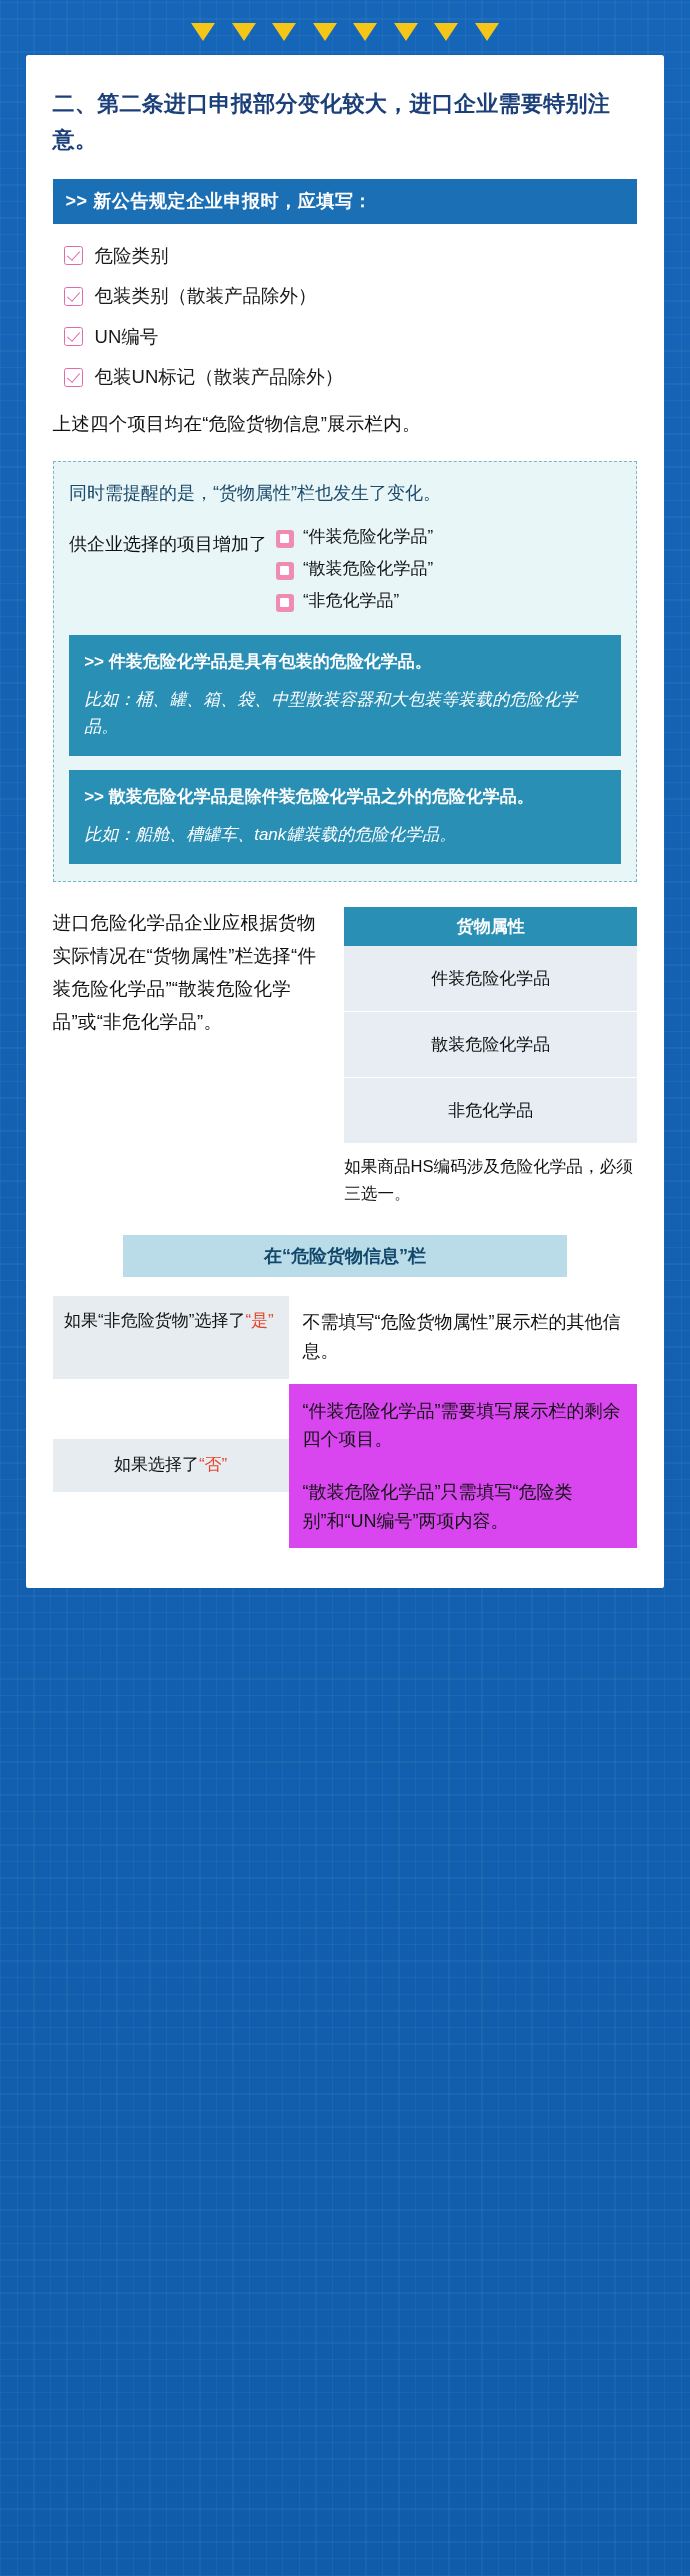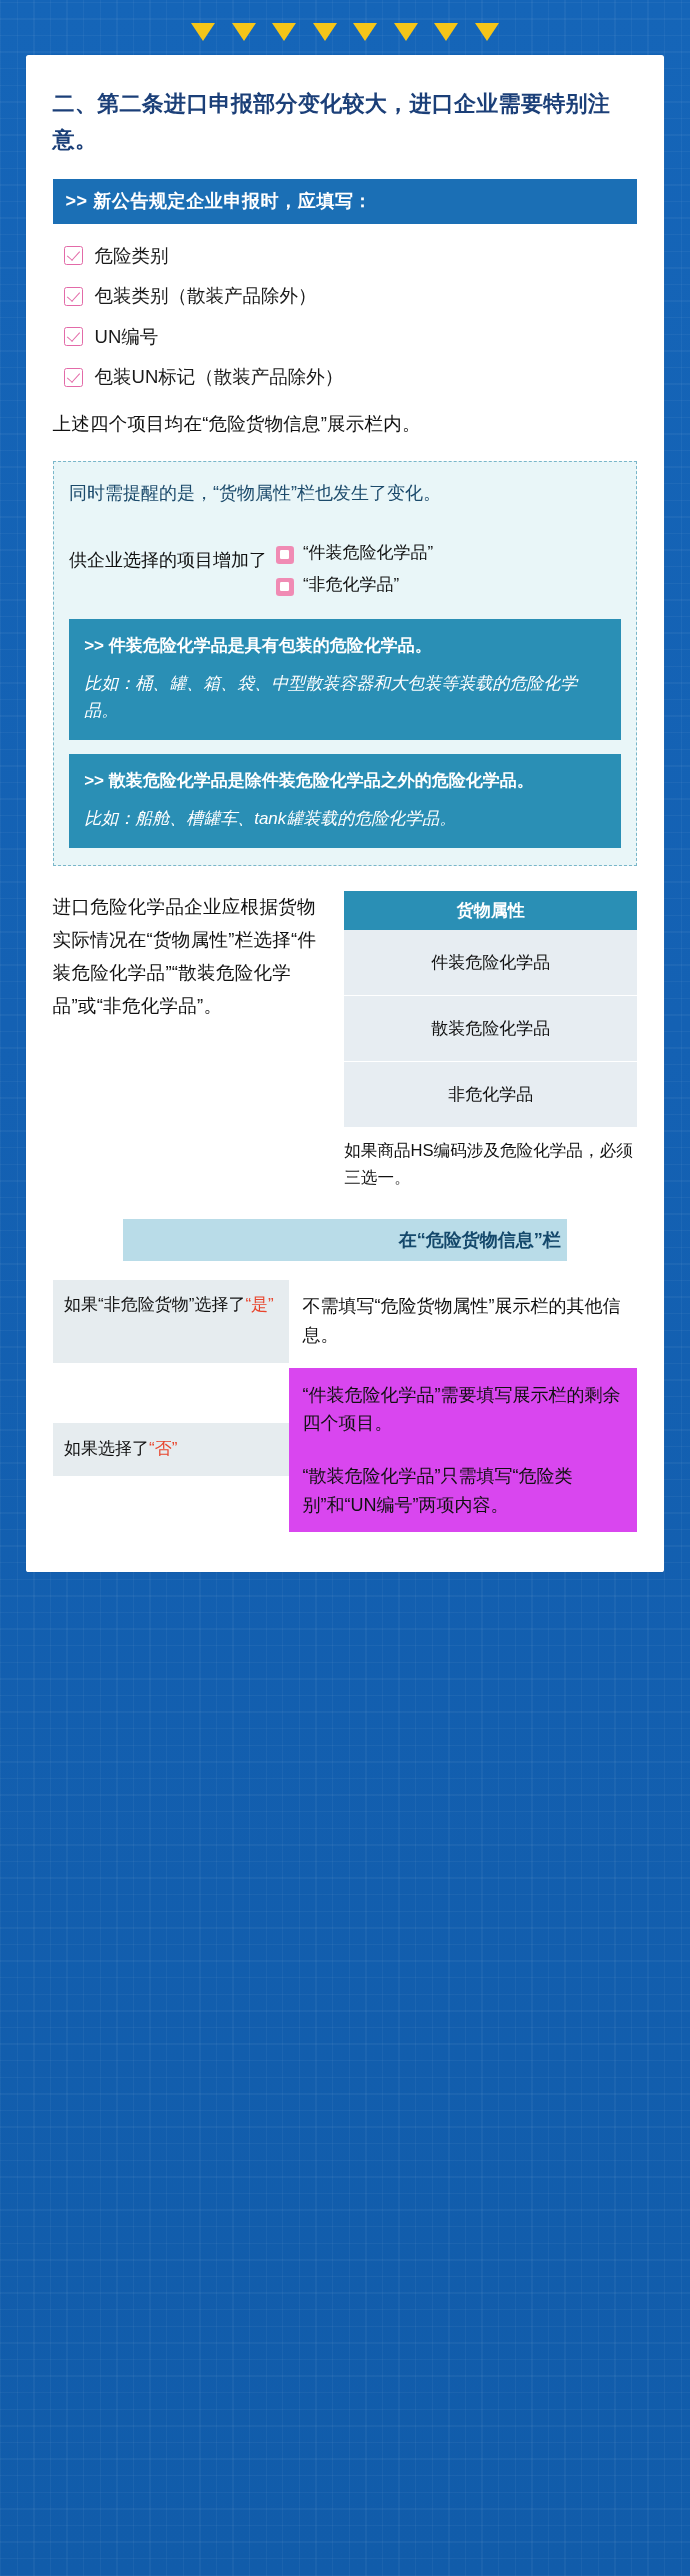--- a/index.html
+++ b/index.html
@@ -98,21 +98,21 @@
   .dashed {
     border: 1.3px dashed #79b6c9;
     background: #e9f6f8;
     padding: 16.6px 15.3px;
     margin-bottom: 0;
   }
   .dashed .lead {
     font-size: 18px;
     line-height: 1.62;
     color: #1b4a6b;
-    margin-bottom: 33px;
+    margin-bottom: 17px;
   }
   .opt-wrap {
     display: flex;
     align-items: flex-start;
     gap: 9px;
   }
   .opt-left {
     font-size: 18px;
     line-height: 1.68;
     color: #111;
@@ -200,21 +200,21 @@
     color: #111;
     margin-top: 10.2px;
   }
 
   
   .banner {
     background: #b9dce8;
     color: #14486b;
     font-size: 18px;
     font-weight: bold;
-    text-align: right;
+    text-align: center;
     padding: 9px 6.4px;
     margin: 27px auto 19px auto;
     width: 76%;
   }
 
   
   .cond {
     display: flex;
     align-items: stretch;
     margin-bottom: 5.1px;
@@ -229,21 +229,21 @@
   }
   .cond-key .hl { color: #e8442c; }
   .cond-val {
     flex: 1;
     font-size: 18px;
     line-height: 1.6;
     color: #111;
     padding: 12.8px 5.1px 12.8px 14px;
   }
   .cond-stack { display: flex; align-items: stretch; }
-  .cond-stack .cond-key { align-self: center; }
+  .cond-stack .cond-key { align-self: center; text-align: center; }
   .cond-stack .stack-right { flex: 1; background: #d946ef; }
   .cond-stack .stack-right .blk {
     font-size: 18px;
     line-height: 1.6;
     color: #111;
     padding: 12.8px 9px 11.5px 14px;
   }
 </style>
 </head>
 <body>
@@ -290,20 +290,24 @@
     <div class="lead">同时需提醒的是，“货物属性”栏也发生了变化。</div>
     <div class="opt-wrap">
       <div class="opt-left">供企业选择的项目增加了</div>
       <div class="opt-list">
         <div class="opt-item">
           <span class="opt-ico"></span>
           <span class="opt-text">“件装危险化学品”</span>
         </div>
         <div class="opt-item">
           <span class="opt-ico"></span>
+          <span class="opt-text">“散装危险化学品”</span>
+        </div>
+        <div class="opt-item">
+          <span class="opt-ico"></span>
           <span class="opt-text">“非危化学品”</span>
         </div>
       </div>
     </div>
 
     <div class="teal">
       <div class="hd">&gt;&gt;  件装危险化学品是具有包装的危险化学品。</div>
       <div class="bd">比如：桶、罐、箱、袋、中型散装容器和大包装等装载的危险化学品。</div>
     </div>
 

